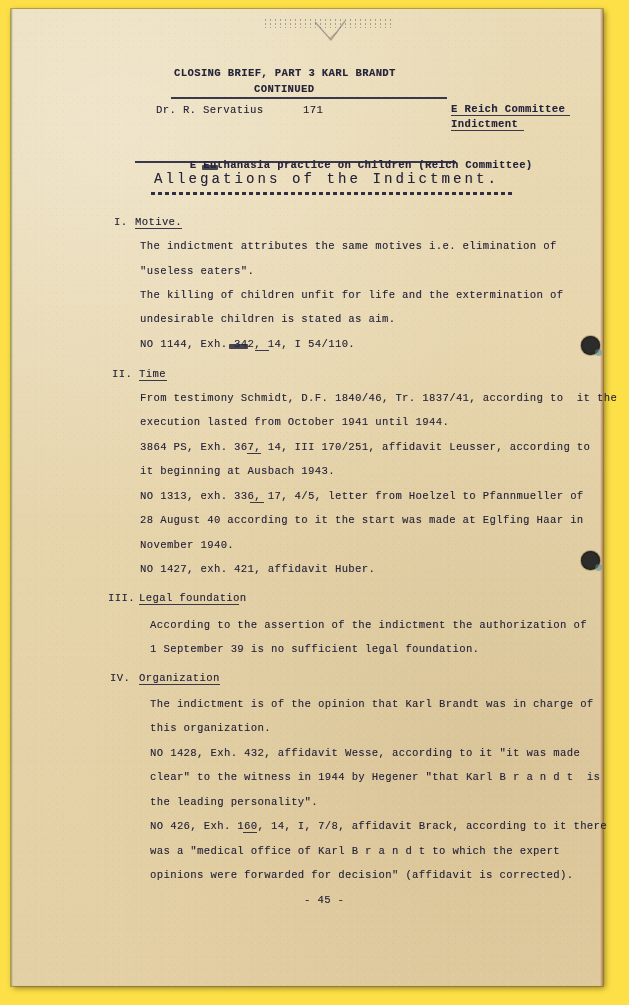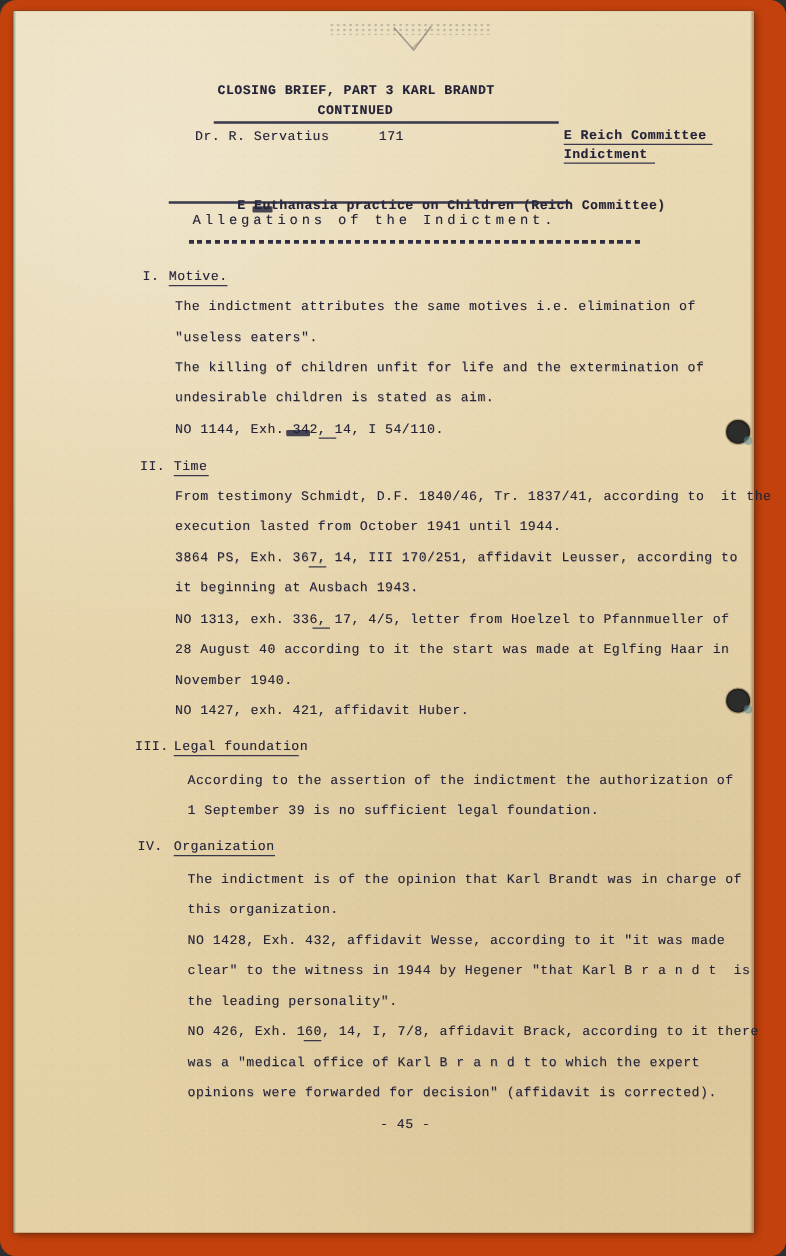--- a/index.html
+++ b/index.html
@@ -13,22 +13,21 @@
     height: 1005px;
     overflow: hidden;
     font-family: "Liberation Mono", "DejaVu Sans Mono", monospace;
   }
 
   
   #scan {
     position: relative;
     width: 629px;
     height: 1005px;
-    background: #c2410c;
-    border-radius: 13px;
+    background: #fde047;
   }
 
   
   #paper {
     position: absolute;
     left: 11px;
     top: 9px;
     width: 592px;
     height: 977px;
     background: #e8d7b0;
@@ -198,21 +197,21 @@
       <div class="tl b" style="left:440px; top:94px;">E Reich Committee</div>
       <div class="rule" style="left:440px; top:106px; width:119px;"></div>
       <div class="tl b" style="left:440px; top:109px;">Indictment</div>
       <div class="rule" style="left:440px; top:121px; width:73px;"></div>
 
       <div class="tl b" style="left:125px; top:138px;">
         <span>E </span><span class="overstrike">Eu</span><span>thanasia practice on Children (Reich Committee)</span>
       </div>
       <div class="rule thick" style="left:124px; top:152px; width:321px;"></div>
 
-      <div class="tl spaced" style="left:143px; top:162px; font-size:11px;">Allegations of the Indictment.</div>
+      <div class="tl spaced" style="left:143px; top:162px; font-size:14px;">Allegations of the Indictment.</div>
       <div id="sep-dashes"></div>
 
       <div class="tl" style="left:103px; top:207px;">I.</div>
       <div class="tl" style="left:124px; top:207px;">Motive.</div>
       <div class="rule" style="left:124px; top:219px; width:47px;"></div>
 
       <div class="tl" style="left:129px; top:231px;">The indictment attributes the same motives i.e. elimination of</div>
       <div class="tl" style="left:129px; top:256px;">"useless eaters".</div>
       <div class="tl" style="left:129px; top:280px;">The killing of children unfit for life and the extermination of</div>
       <div class="tl" style="left:129px; top:304px;">undesirable children is stated as aim.</div>

